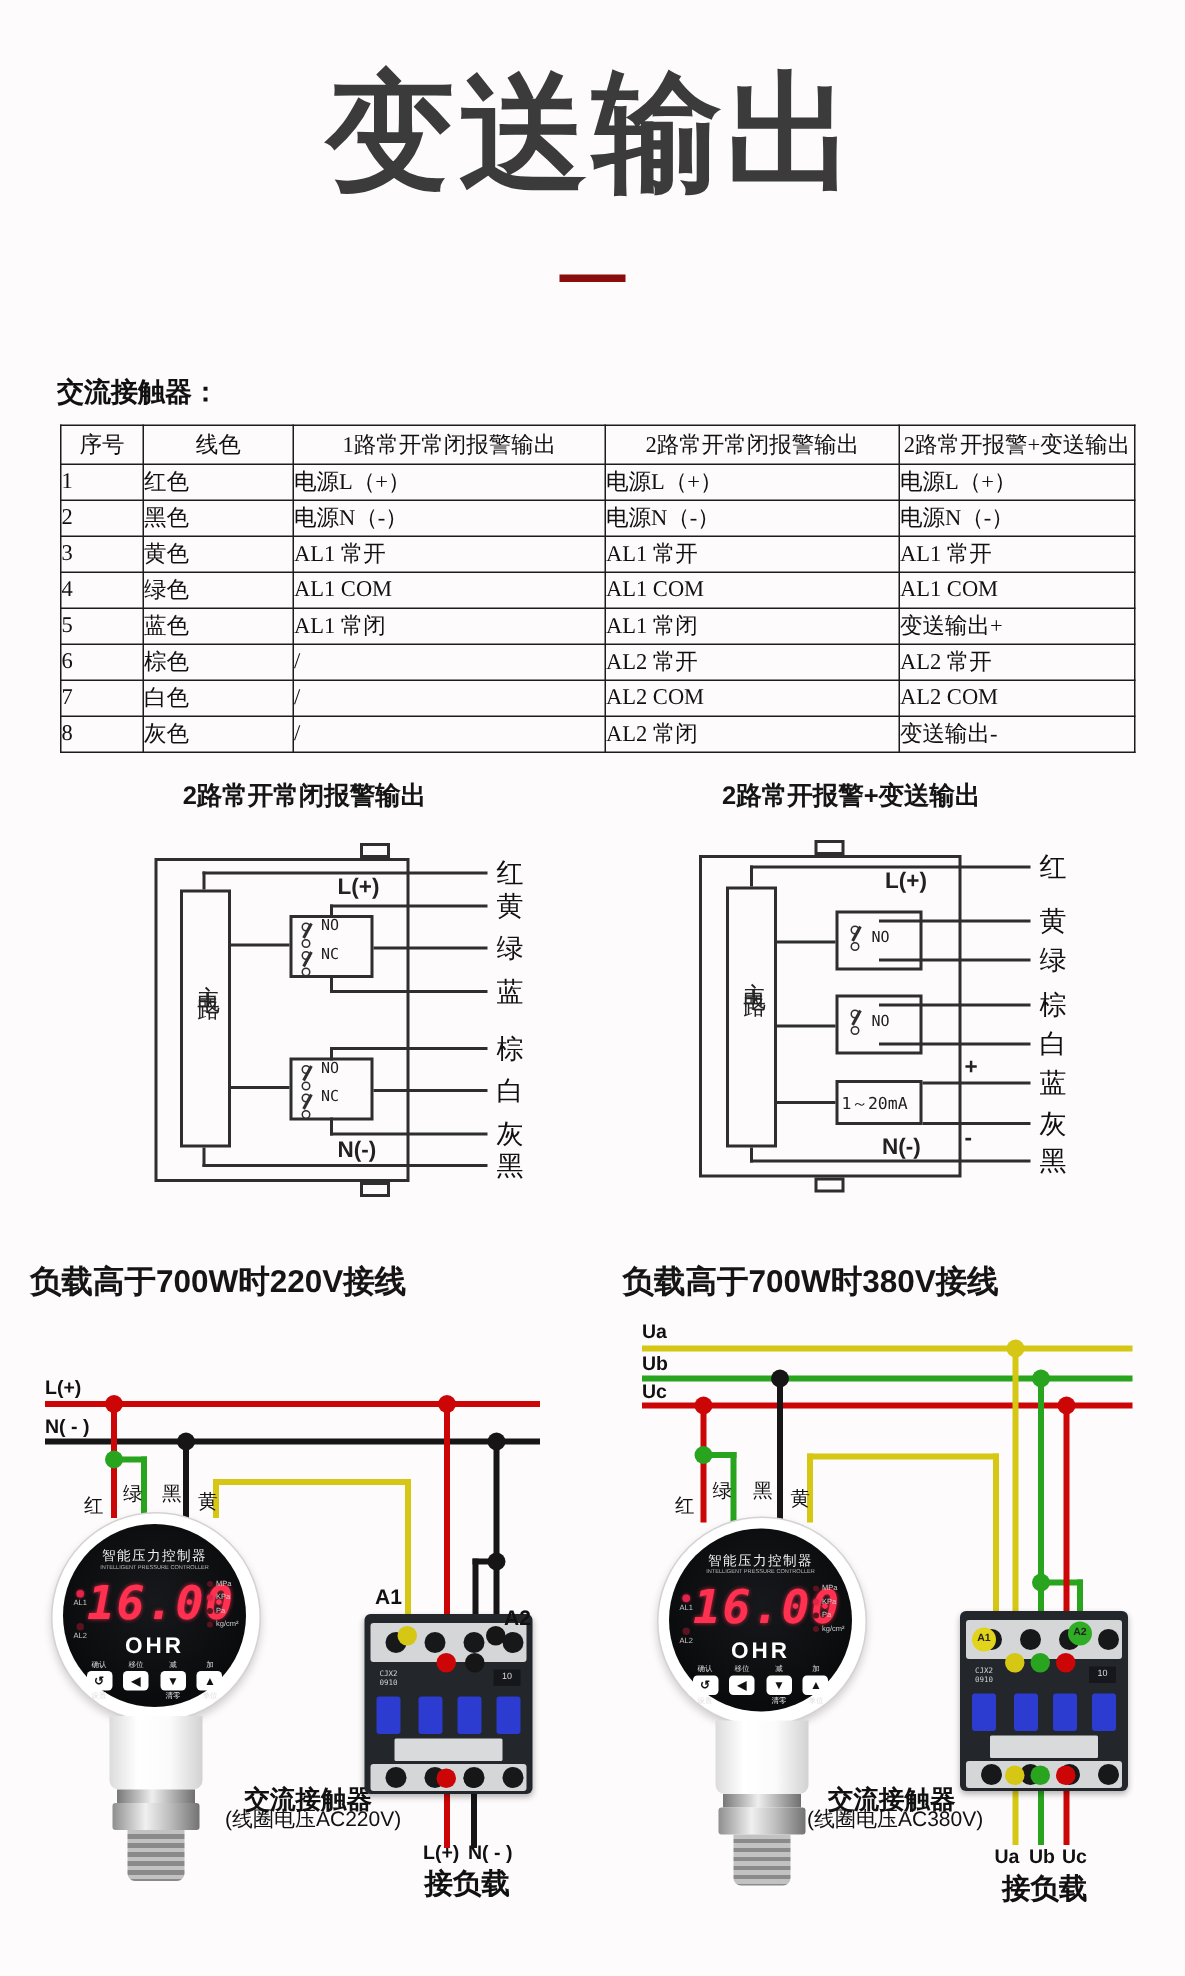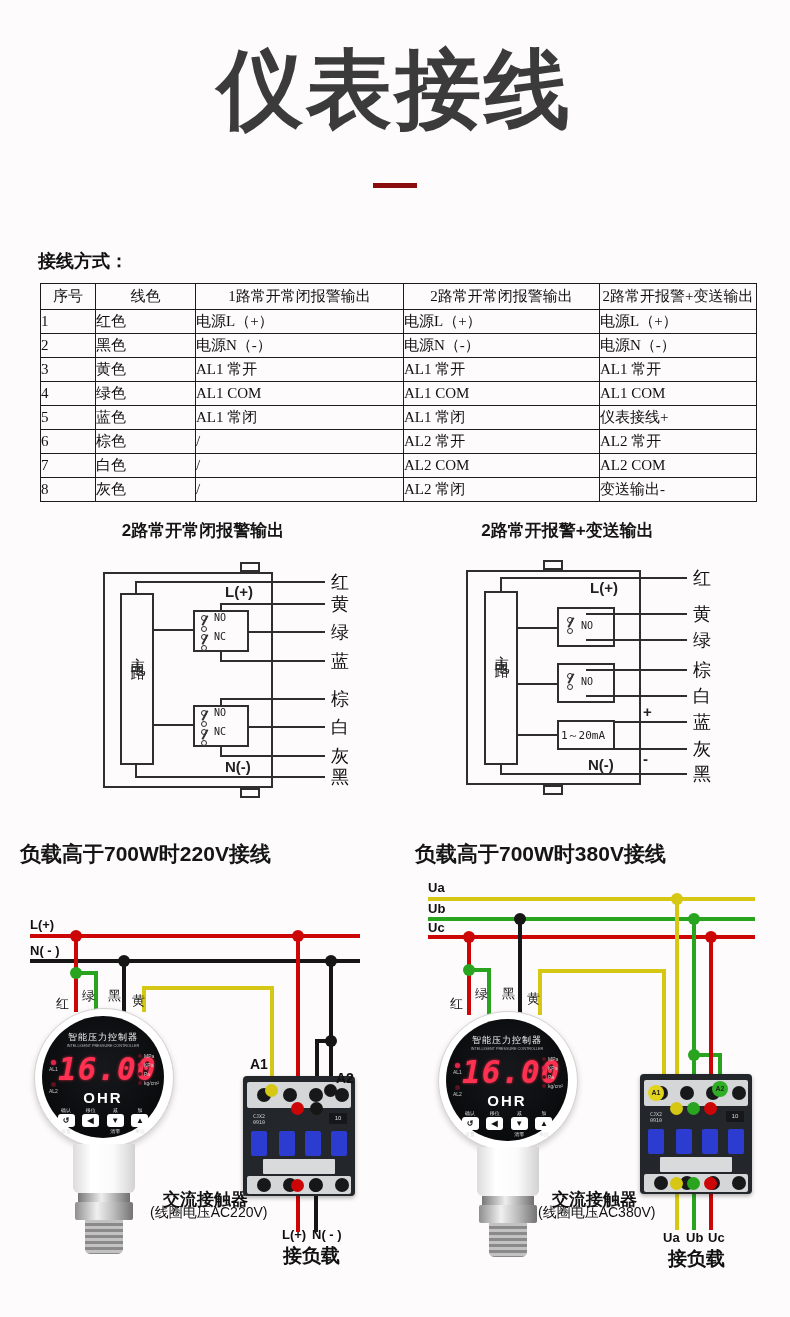--- a/index.html
+++ b/index.html
@@ -94,24 +94,24 @@
   .ct-model{position:absolute;left:10px;top:37px;font-size:5px;line-height:6px;color:#cfd2d6;
     font-family:"DejaVu Sans Mono",monospace;}
   .ct-aux{position:absolute;right:8px;top:37px;width:18px;height:11px;background:#15171b;
     color:#d9dcdf;font-size:6px;line-height:11px;text-align:center;}
   .ct-key{position:absolute;top:55px;width:16px;height:25px;background:#2c3bd0;border-radius:2px;}
   .ct-label-strip{position:absolute;left:20px;top:83px;width:72px;height:15px;background:#d8dadc;border-radius:1px;}
 </style>
 </head>
 <body>
 
-<div class="page-title">仪表接线</div>
+<div class="page-title">变送输出</div>
 <div class="title-underline"></div>
 
-<div class="section-label">接线方式：</div>
+<div class="section-label">交流接触器：</div>
 <table class="wiring">
   <tbody>
       <tr>
     <th class="c0">序号</th>
     <th class="c1">线色</th>
     <th class="c2">1路常开常闭报警输出</th>
     <th class="c3">2路常开常闭报警输出</th>
     <th class="c4">2路常开报警+变送输出</th>
   </tr>
   <tr>
@@ -140,21 +140,21 @@
         <td>绿色</td>
         <td>AL1 COM</td>
         <td>AL1 COM</td>
         <td>AL1 COM</td>
   </tr>
   <tr>
     <td>5</td>
         <td>蓝色</td>
         <td>AL1 常闭</td>
         <td>AL1 常闭</td>
-        <td>仪表接线+</td>
+        <td>变送输出+</td>
   </tr>
   <tr>
     <td>6</td>
         <td>棕色</td>
         <td>/</td>
         <td>AL2 常开</td>
         <td>AL2 常开</td>
   </tr>
   <tr>
     <td>7</td>

